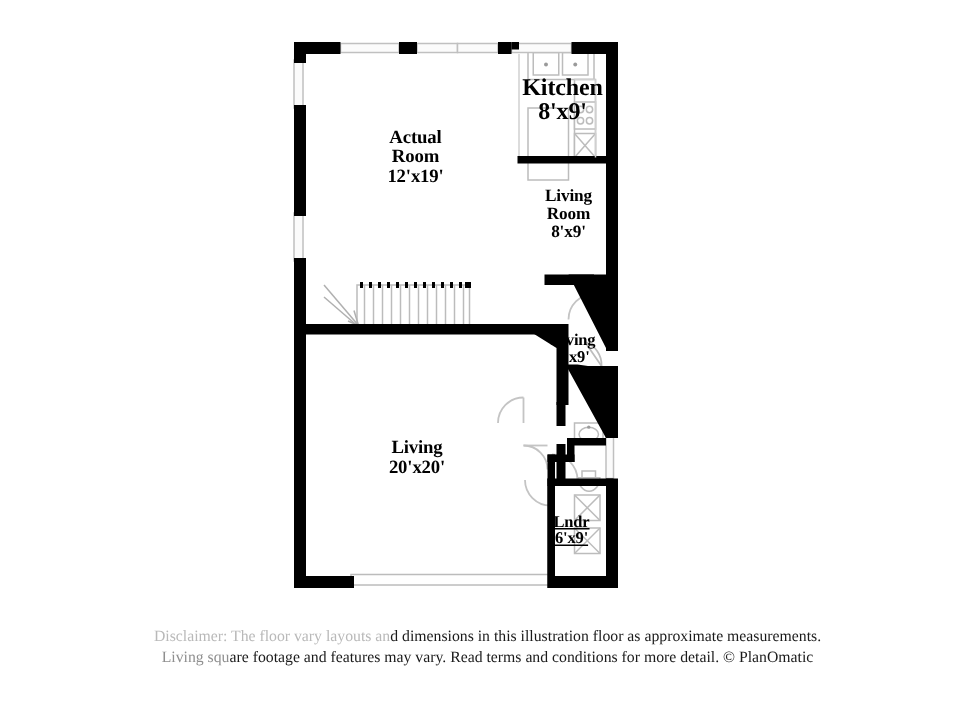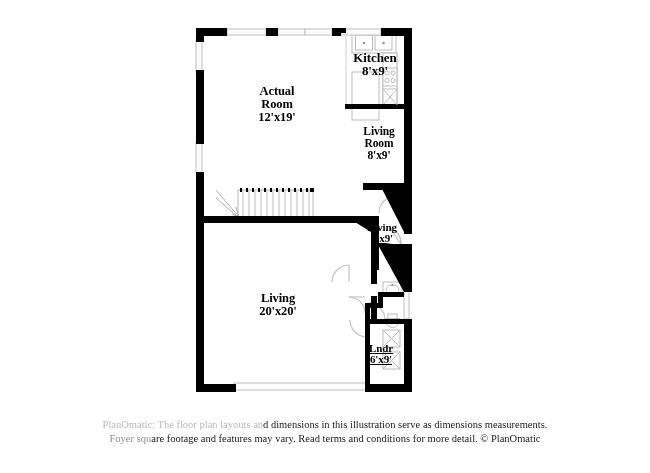--- a/index.html
+++ b/index.html
@@ -34,21 +34,21 @@
     color: #000000;
     line-height: 1.03;
     letter-spacing: -0.1px;
     white-space: nowrap;
     font-family: "Liberation Serif", "DejaVu Serif", serif;
   }
   .room-label .rl-name { display: block; }
   .room-label .rl-dim  { display: block; }
 
   #label-living  { left: 222px; top: 85px;  width: 110px; font-size: 12.5px; }
-  #label-kitchen { left: 330px; top: 51px;  width: 90px;  font-size: 13px; }
+  #label-kitchen { left: 330px; top: 51px;  width: 90px;  font-size: 16px; }
   #label-dining  { left: 333px; top: 126px; width: 92px;  font-size: 11.5px; }
   #label-foyer   { left: 338px; top: 222px; width: 88px;  font-size: 11px; }
   #label-garage  { left: 220px; top: 292px; width: 116px; font-size: 12.5px; }
   #label-lndr    { left: 340px; top: 343px; width: 82px;  font-size: 11px; text-decoration: underline; }
 
   #footer {
     position: absolute;
     left: 0;
     top: 418px;
     width: 650px;
@@ -299,17 +299,17 @@
     <span class="rl-name">Living</span>
     <span class="rl-dim">20'x20'</span>
   </div>
 
   <div class="room-label" id="label-lndr">
     <span class="rl-name">Lndr</span>
     <span class="rl-dim">6'x9'</span>
   </div>
 
   <div id="footer">
-    <span class="fl"><span class="faded">PlanOmatic: The floor plan layouts an</span><span>d dimensions in this illustration serve as dimensions measurements.</span></span>
-    <span class="fl"><span class="faded2">Foyer squ</span><span>are footage and features may vary. Read terms and conditions for more detail. © PlanOmatic</span></span>
+    <span class="fl"><span class="faded">Disclaimer: The floor vary layouts an</span><span>d dimensions in this illustration floor as approximate measurements.</span></span>
+    <span class="fl"><span class="faded2">Living squ</span><span>are footage and features may vary. Read terms and conditions for more detail. © PlanOmatic</span></span>
   </div>
 
 </div>
 
 </body></html>

